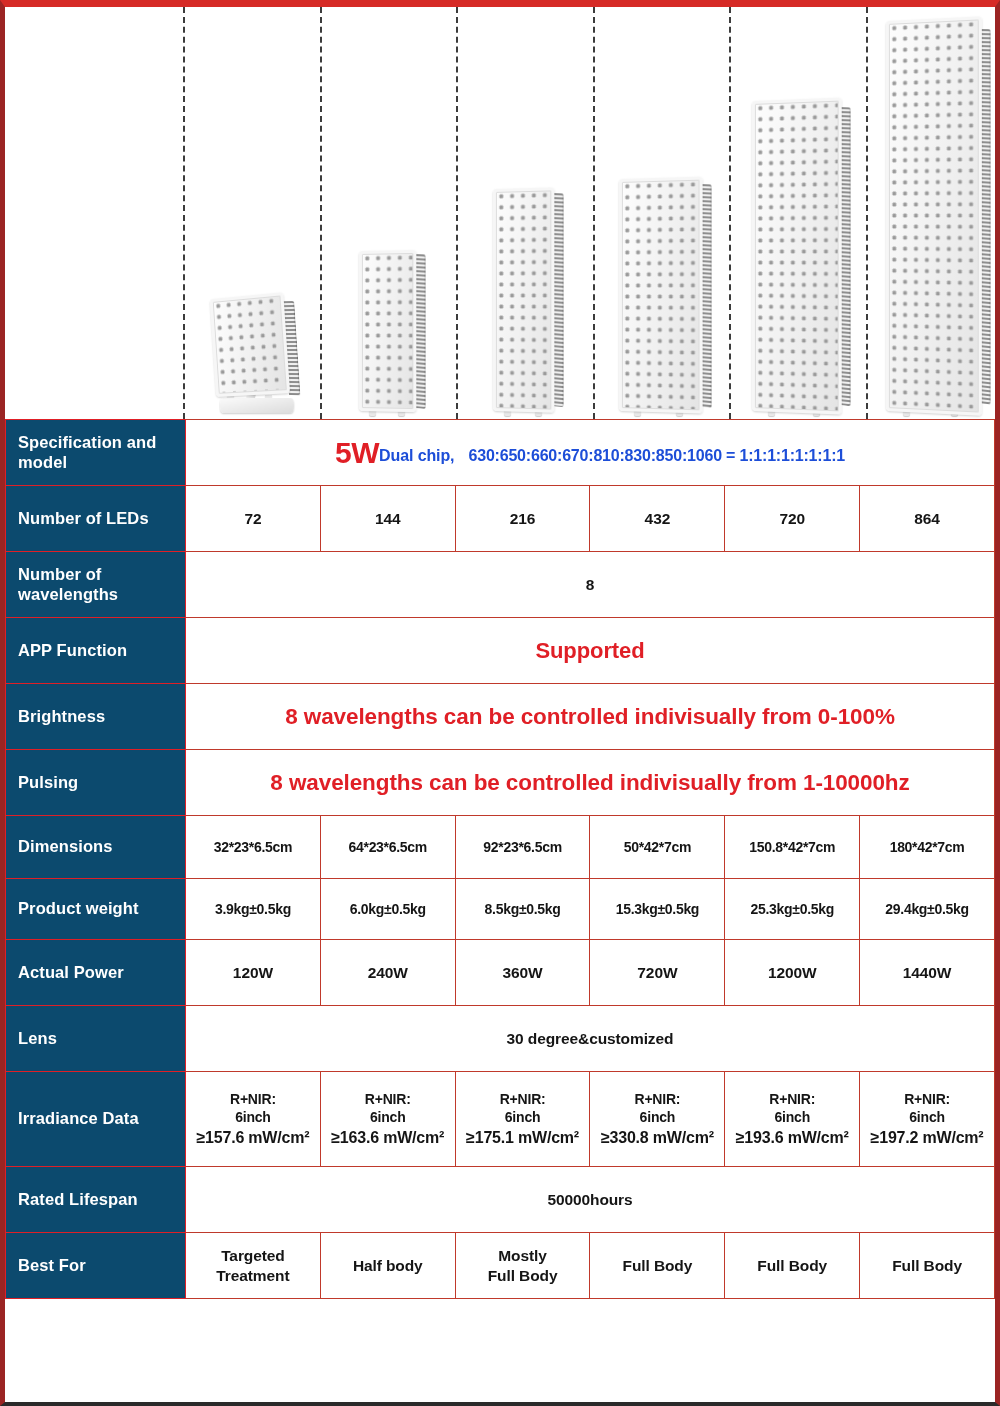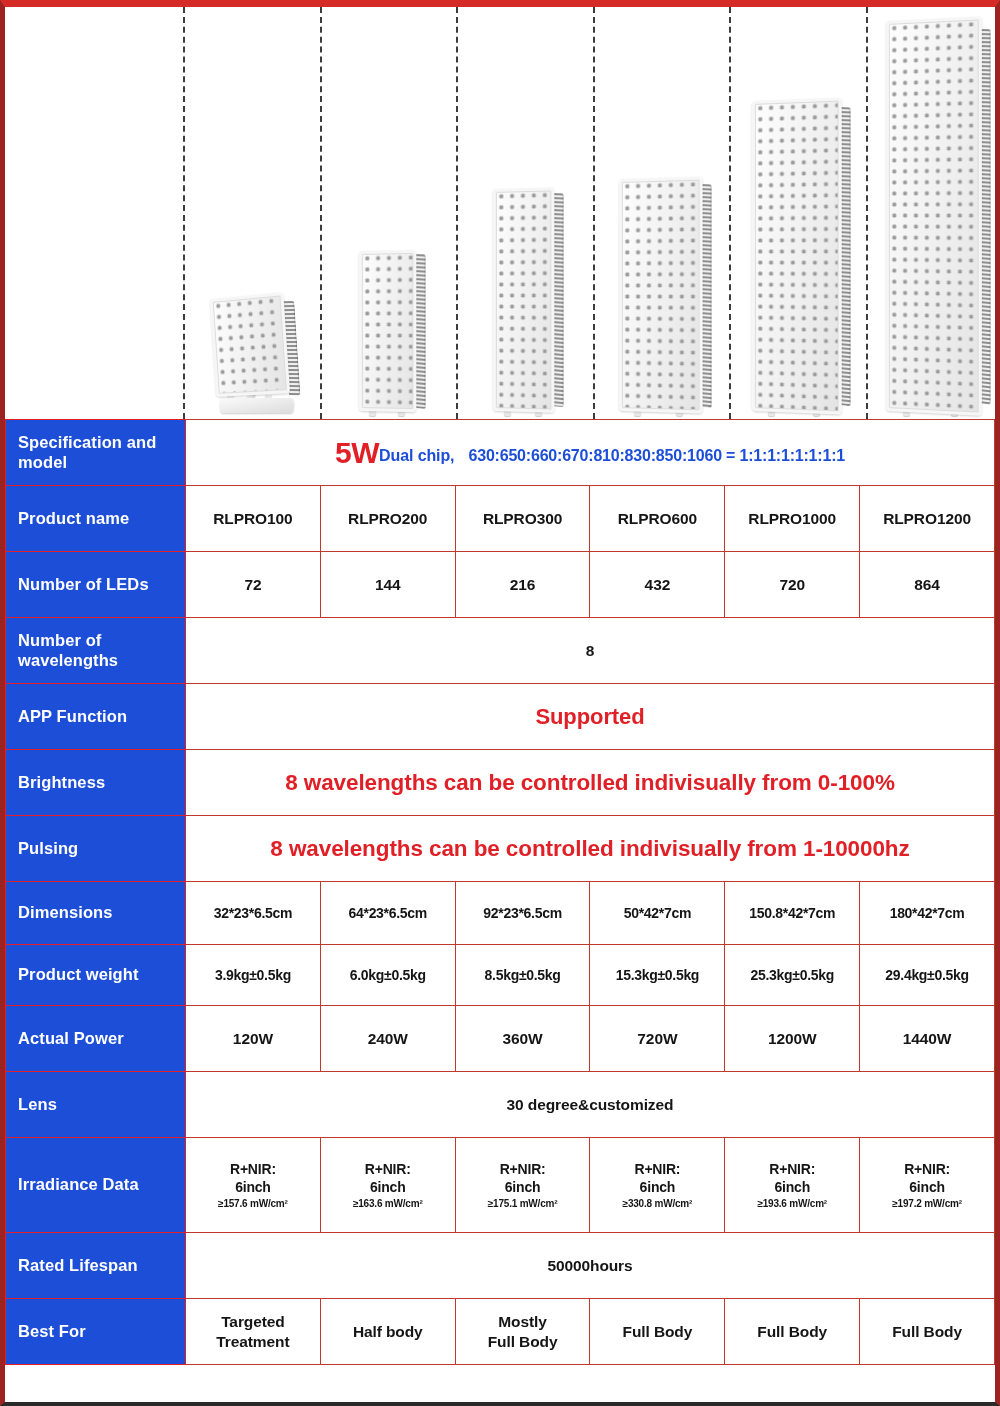--- a/index.html
+++ b/index.html
@@ -135,21 +135,21 @@
     text-align: center;
     vertical-align: middle;
     color: #151515;
     font-size: 15.5px;
     font-weight: 700;
     letter-spacing: -0.1px;
     padding: 4px 2px;
   }
 
   td.label {
-    background: #1d4ed8;
+    background: #0c4a6e;
     color: #ffffff;
     text-align: left;
     padding-left: 12px;
     font-size: 16.5px;
     font-weight: 700;
     letter-spacing: 0.1px;
     border-color: #E01F26;
     line-height: 1.18;
   }
 
@@ -161,21 +161,21 @@
   td.redtext.big { font-size: 22.5px; }
 
   td.supported {
     color: #E01F26;
     font-size: 22px;
     font-weight: 700;
   }
   td.tight { font-size: 14px; letter-spacing: -0.3px; }
 
   .irr { line-height: 1.34; font-size: 14px; letter-spacing: -0.2px; }
-  .irr .unit { font-size: 10px; }
+  .irr .unit { font-size: 16px; }
 
   .spec-head { text-align: center; padding: 10px 4px; }
   .spec-head .w5 {
     color: #E01F26;
     font-size: 30px;
     font-weight: 700;
     vertical-align: -2px;
     letter-spacing: -0.5px;
   }
   .spec-head .dual {
@@ -275,29 +275,20 @@
     </colgroup>
     <tbody>
 
       <tr style="height: 66px;">
         <td class="label two-line">Specification and model</td>
         <td class="spec-head" colspan="6">
           <span class="w5">5W</span><span class="dual">Dual chip,</span><span class="ratio">630:650:660:670:810:830:850:1060 = 1:1:1:1:1:1:1:1</span>
         </td>
       </tr>
 
-    <tr style="height: 66px;">
-          <td class="label">Product name</td>
-          <td>RLPRO100</td>
-          <td>RLPRO200</td>
-          <td>RLPRO300</td>
-          <td>RLPRO600</td>
-          <td>RLPRO1000</td>
-          <td>RLPRO1200</td>
-        </tr>
         <tr style="height: 66px;">
           <td class="label">Number of LEDs</td>
           <td>72</td>
           <td>144</td>
           <td>216</td>
           <td>432</td>
           <td>720</td>
           <td>864</td>
         </tr>
         <tr style="height: 66px;">

